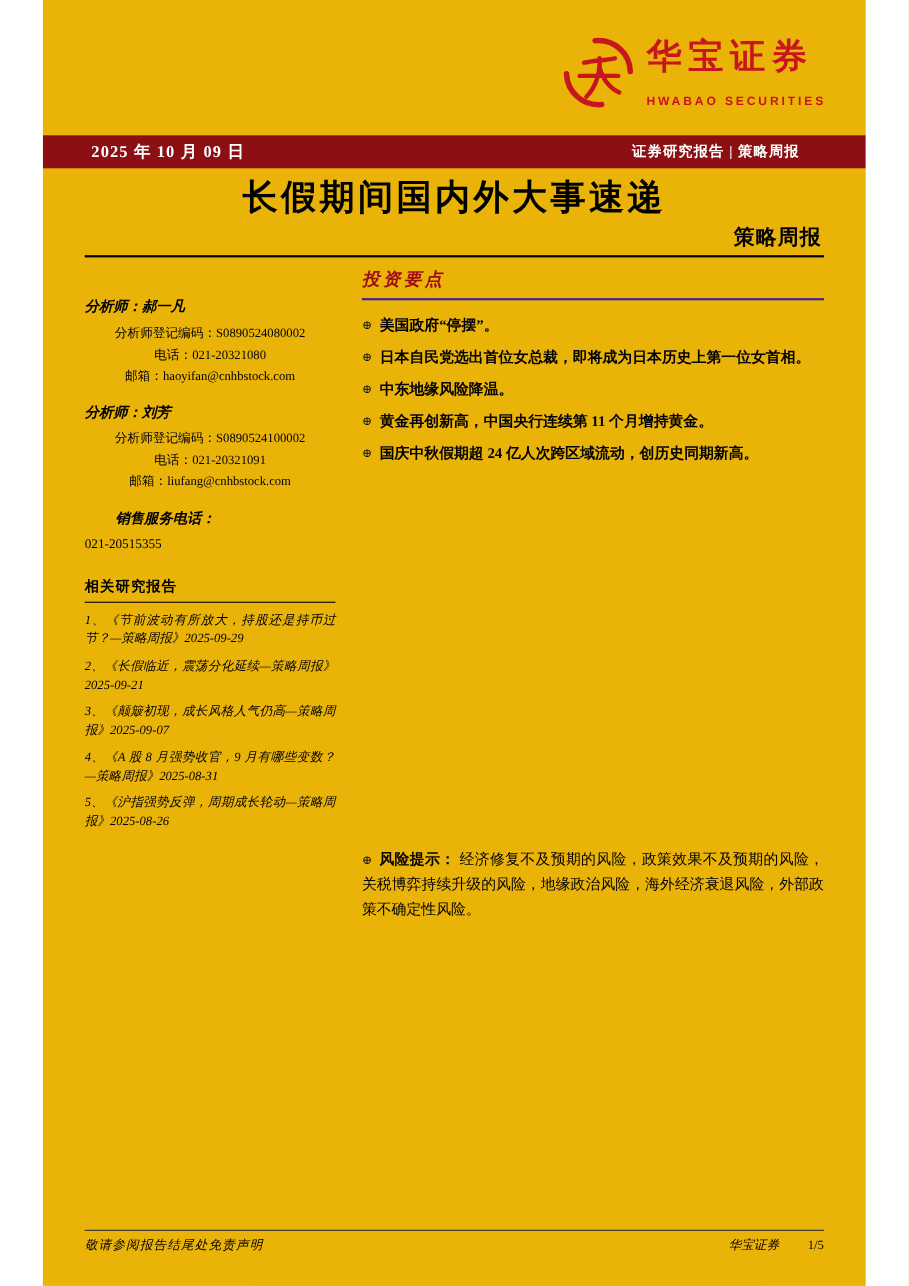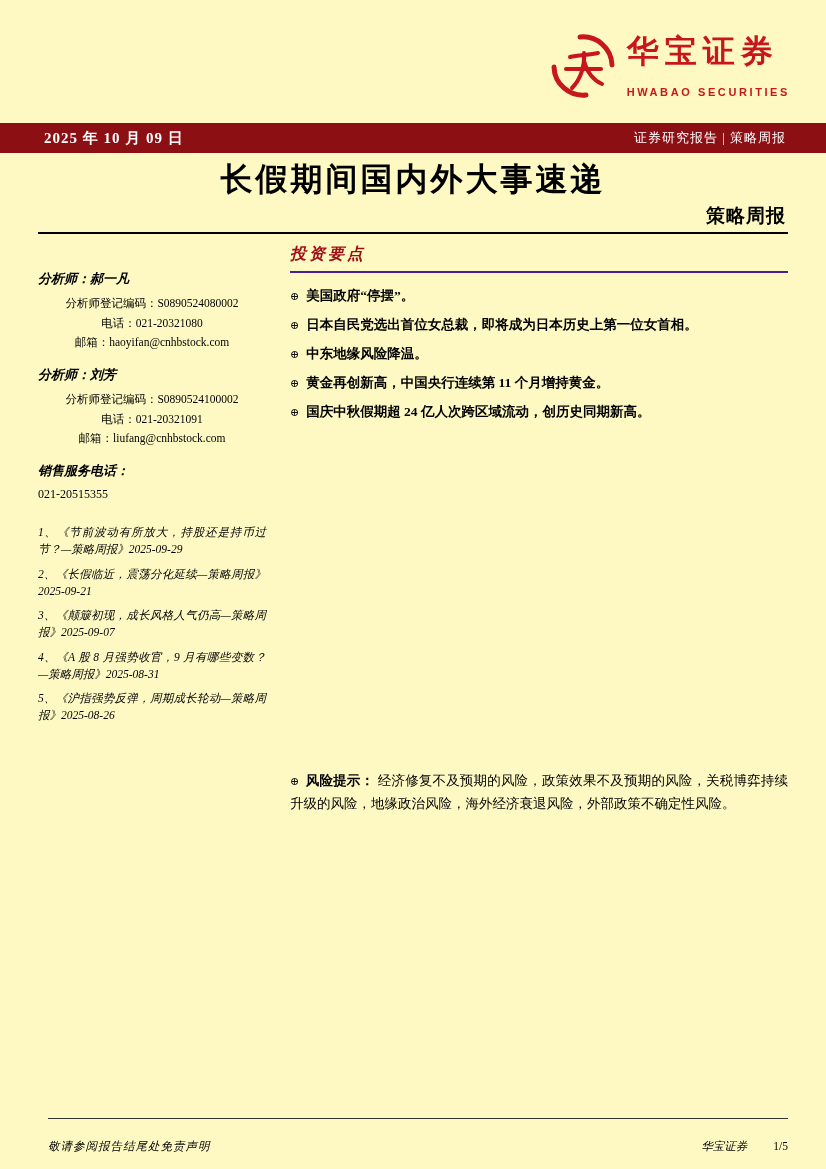--- a/index.html
+++ b/index.html
@@ -1,19 +1,19 @@
 <!DOCTYPE html>
 <html><head>
 <meta charset="utf-8">
 <style>
   * { margin:0; padding:0; box-sizing:border-box; }
   html,body { background:#ffffff; }
   .page {
-    position:relative; width:826px; height:1169px; margin:0 auto;
-    background:#fef9c3; color:#000;
+    position:relative; width:748px; height:1169px; margin:0 auto;
+    background:#eab308; color:#000;
     font-family:"Liberation Serif","DejaVu Serif",serif;
     overflow:hidden;
   }
 
   
   .brand {
     position:absolute; top:34px; right:36px;
     display:flex; align-items:center; gap:12px;
   }
   .brand-logo-icon { width:64px; height:64px; display:block; }
@@ -26,24 +26,24 @@
     color:#c8161e; font-size:11px; font-weight:bold; letter-spacing:2.6px;
     font-family:"Liberation Sans","DejaVu Sans",sans-serif;
     margin-top:17px; white-space:nowrap;
   }
 
   
   .header-bar {
     position:absolute; top:123px; left:0; right:0; height:30px;
     background:#8c0f13; color:#ffffff;
     display:flex; justify-content:space-between; align-items:center;
-    padding:0 40px 0 44px;
+    padding:0 60px 0 44px;
   }
   .header-bar .date { font-size:15px; font-weight:bold; letter-spacing:1px; }
-  .header-bar .category { font-size:13px; font-weight:normal; letter-spacing:1px;margin-left:35px; }
+  .header-bar .category { font-size:13px; font-weight:bold; letter-spacing:1px;margin-left:35px; }
 
   
   .report-title {
     position:absolute; top:158px; left:0; right:0;
     text-align:center; font-size:32px; font-weight:bold; letter-spacing:3px;
   }
   .report-subtitle {
     position:absolute; top:203px; right:40px;
     font-size:19px; font-weight:bold; letter-spacing:1px;
   }
@@ -61,21 +61,21 @@
   .right-col { flex:1; min-width:0; }
 
   
   .analyst { margin-bottom:15px;font-family:Liberation Serif, serif; }
   .analyst-name {
     font-weight:bold; font-style:italic; font-size:13px; margin-bottom:7px;
   }
   .analyst-line { font-size:11.5px; line-height:1.45; margin-bottom:3px;text-align:center; }
   .sales-label {
     font-weight:bold; font-style:italic; font-size:13px;
-    margin-top:10px; margin-bottom:7px;
+    margin-top:10px; margin-bottom:7px;margin-left:28px;
   }
   .sales-number { font-size:12px; margin-bottom:22px; }
   .related-title {
     font-weight:bold; font-size:13px; letter-spacing:1px;
     padding-bottom:5px; border-bottom:1.5px solid #000; margin-bottom:8px;
   }
   .report-item {
     font-size:11.5px; font-style:italic; line-height:1.5; margin-bottom:7px;
     text-align:justify;
   }
@@ -97,22 +97,22 @@
     font-weight:normal; font-size:11px; line-height:1.9; color:#111; flex:none;
   }
   .risk {
     margin-top:348px; font-size:13.5px; line-height:1.65; text-align:justify;
   }
   .risk .bullet-icon { font-size:11px; margin-right:3px; }
   .risk-label { font-weight:bold;margin-top:38px; }
 
   
   .footer {
-    position:absolute; top:1118px; left:48px; right:38px;
-    border-top:1.2px solid #333; padding-top:20px;
+    position:absolute; top:1118px; left:38px; right:38px;
+    border-top:1.2px solid #333; padding-top:5px;
     display:flex; justify-content:space-between; align-items:baseline;
     font-size:11.5px;
   }
   .footer-left { font-style:italic; letter-spacing:1px; }
   .footer-right { display:flex; gap:26px; align-items:baseline; }
   .footer-brand { font-style:italic; }
   .footer-page { font-size:11.5px; }
 </style>
 </head>
 <body>
@@ -159,20 +159,21 @@
       <div class="analyst">
         <div class="analyst-name">分析师：刘芳</div>
         <div class="analyst-line">分析师登记编码：S0890524100002</div>
         <div class="analyst-line">电话：021-20321091</div>
         <div class="analyst-line">邮箱：liufang@cnhbstock.com</div>
       </div>
 
       <div class="sales-label">销售服务电话：</div>
       <div class="sales-number">021-20515355</div>
 
+      <div class="related-title">相关研究报告</div>
 
       <div class="report-item">1、《节前波动有所放大，持股还是持币过节？—策略周报》2025-09-29</div>
       <div class="report-item">2、《长假临近，震荡分化延续—策略周报》2025-09-21</div>
       <div class="report-item">3、《颠簸初现，成长风格人气仍高—策略周报》2025-09-07</div>
       <div class="report-item">4、《A 股 8 月强势收官，9 月有哪些变数？—策略周报》2025-08-31</div>
       <div class="report-item">5、《沪指强势反弹，周期成长轮动—策略周报》2025-08-26</div>
 
     </aside>
 
     <main class="right-col">

